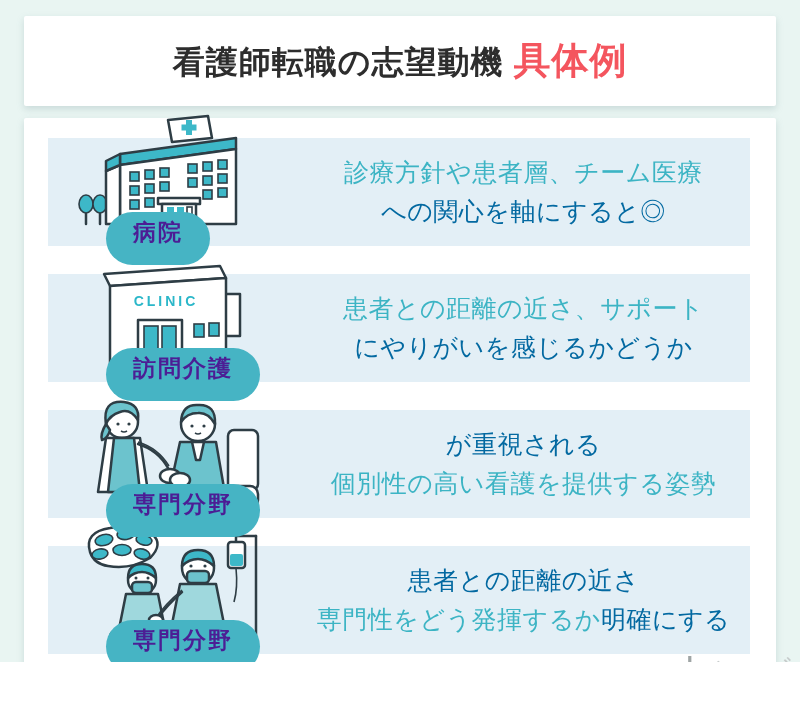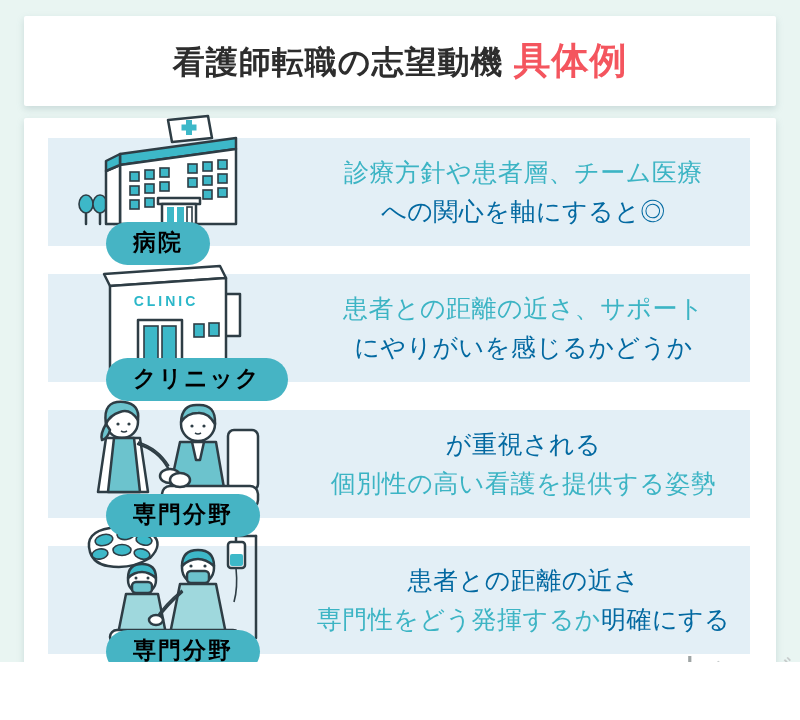--- a/index.html
+++ b/index.html
@@ -36,23 +36,23 @@
     display:flex;
   }
   .illus-wrap{
     position:relative;width:255px;flex:0 0 255px;
   }
   .illus{
     position:absolute;left:22px;bottom:4px;overflow:visible;
   }
   .badge{
     position:absolute;left:58px;bottom:-19px;
-    background:#46b4c4;color:#000000;
+    background:#46b4c4;color:#4c1d95;
     font-size:23px;font-weight:bold;letter-spacing:2px;
-    padding:5px 27px 7px 27px;border-radius:30px;
+    padding:5px 27px 17px 27px;border-radius:30px;
     white-space:nowrap;z-index:3;
   }
   .text-block{
     flex:1;display:flex;flex-direction:column;
     justify-content:center;align-items:center;
     text-align:center;padding-right:6px;
   }
   .line{
     margin:2px 0;font-size:25px;font-weight:normal;
     letter-spacing:0.5px;line-height:35px;white-space:nowrap;
@@ -160,21 +160,21 @@
             <rect class="thin" x="74" y="68" width="14" height="40" fill="#3db8c8"></rect>
             <rect class="thin" x="92" y="68" width="14" height="40" fill="#3db8c8"></rect>
             <line class="ln" x1="62" y1="110" x2="118" y2="110"></line>
           </g>
 
           <g>
             <rect class="thin" x="124" y="66" width="10" height="13" fill="#3db8c8"></rect>
             <rect class="thin" x="139" y="65" width="10" height="13" fill="#3db8c8"></rect>
           </g>
         </svg>
-        <div class="badge">クリニック</div>
+        <div class="badge">訪問介護</div>
       </div>
       <div class="text-block">
         <p class="line"><span class="seg-accent">患者との距離の近さ、サポート</span></p>
         <p class="line"><span class="seg-dark">にやりがいを感じるかどうか</span></p>
       </div>
     </section>
 
     <section class="row">
       <div class="illus-wrap">
         <svg class="illus" width="210" height="126" viewBox="0 0 210 126">

